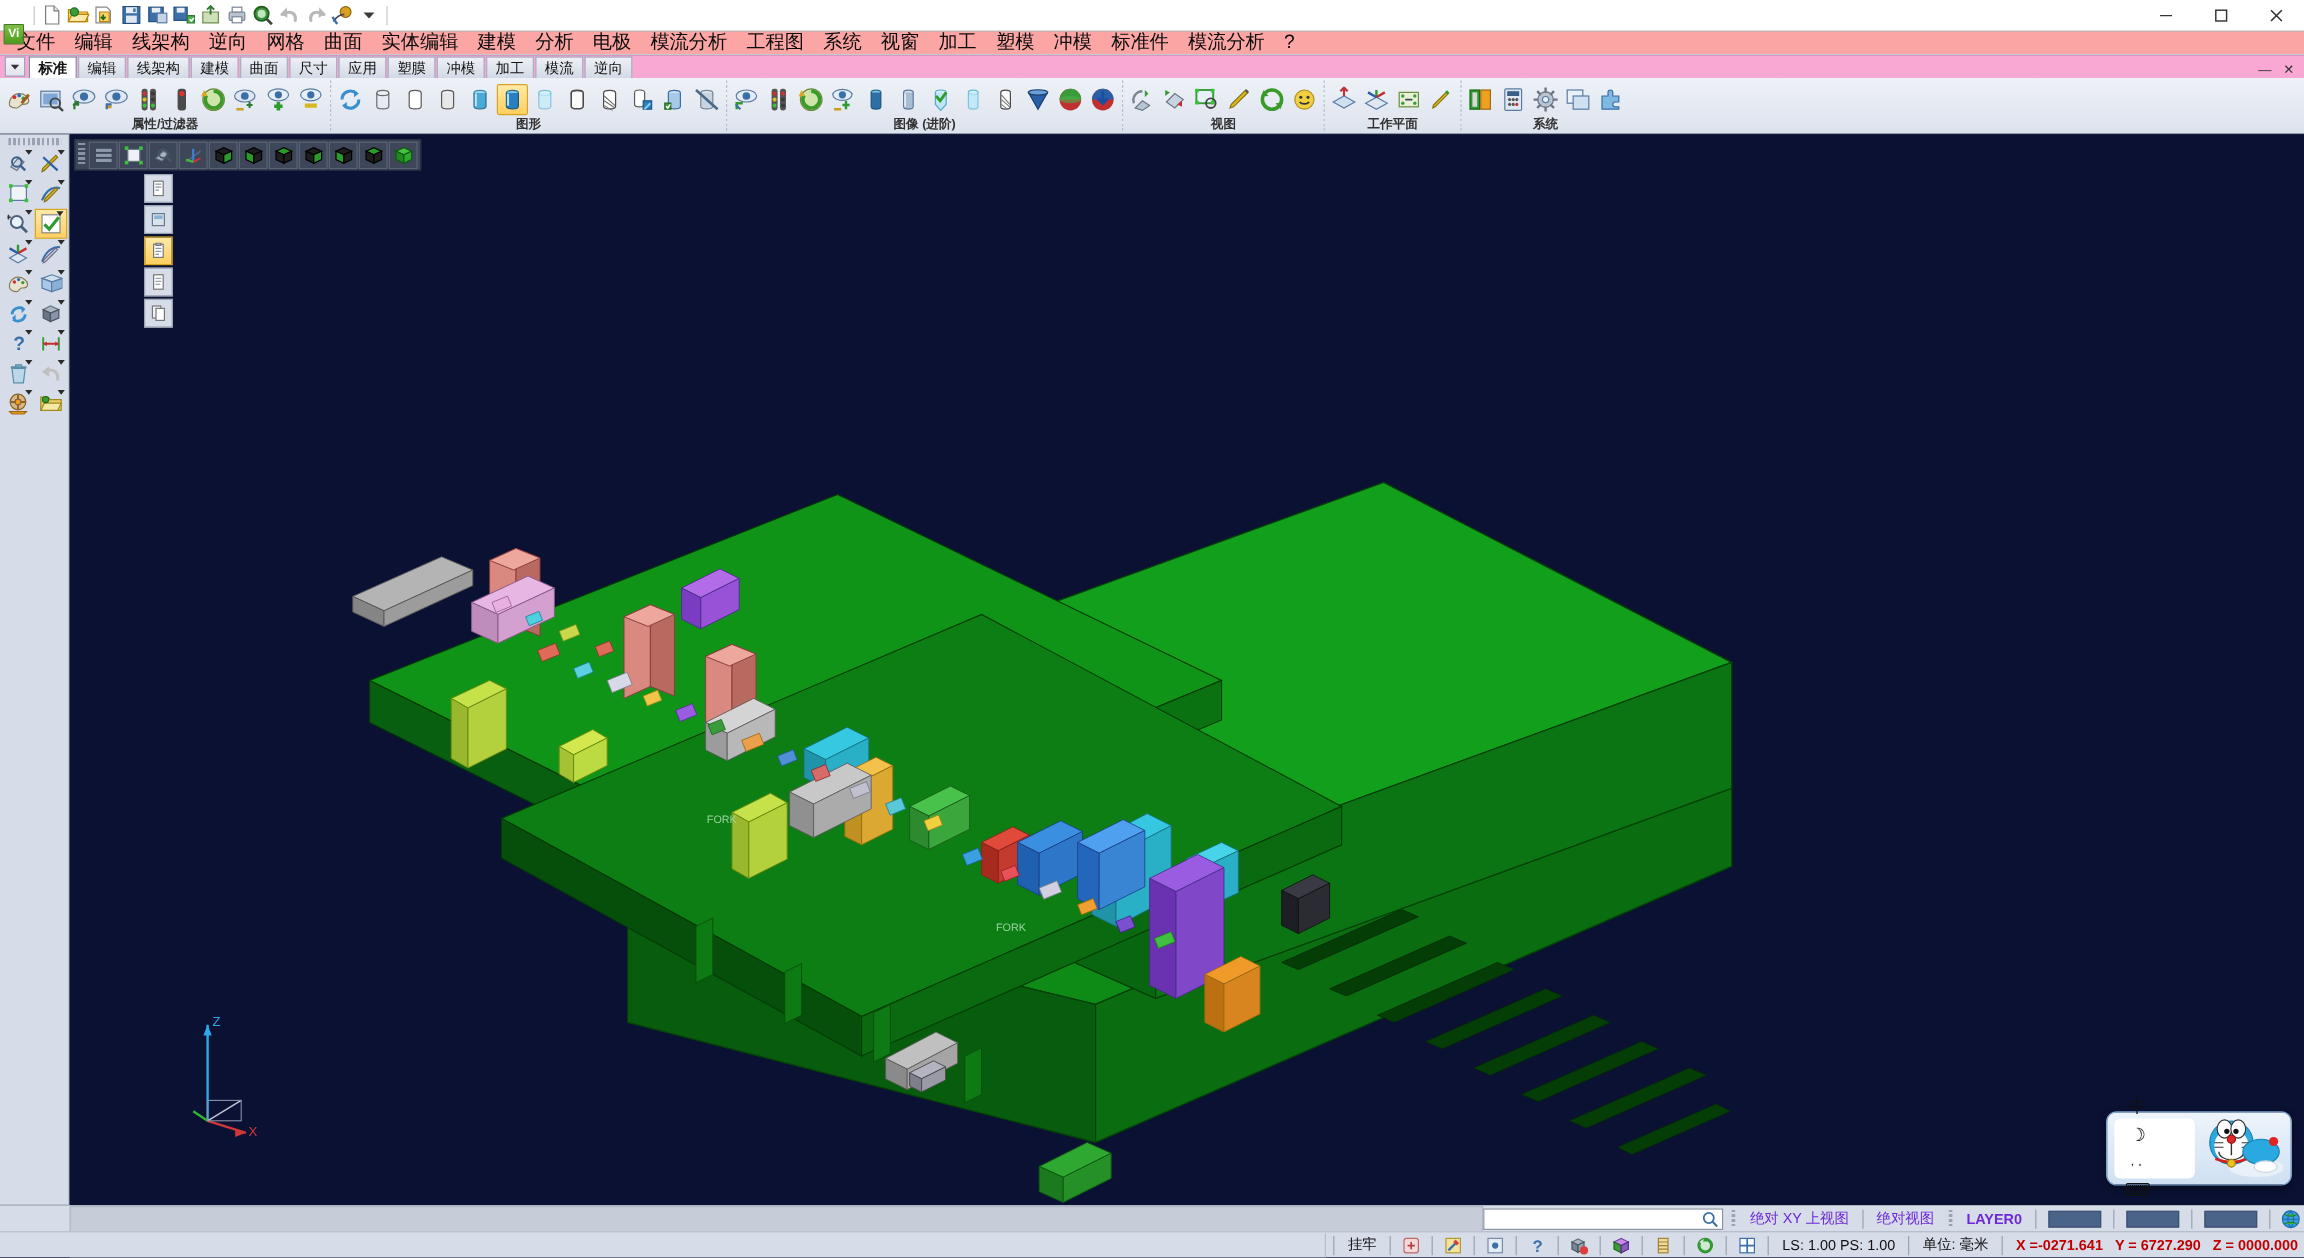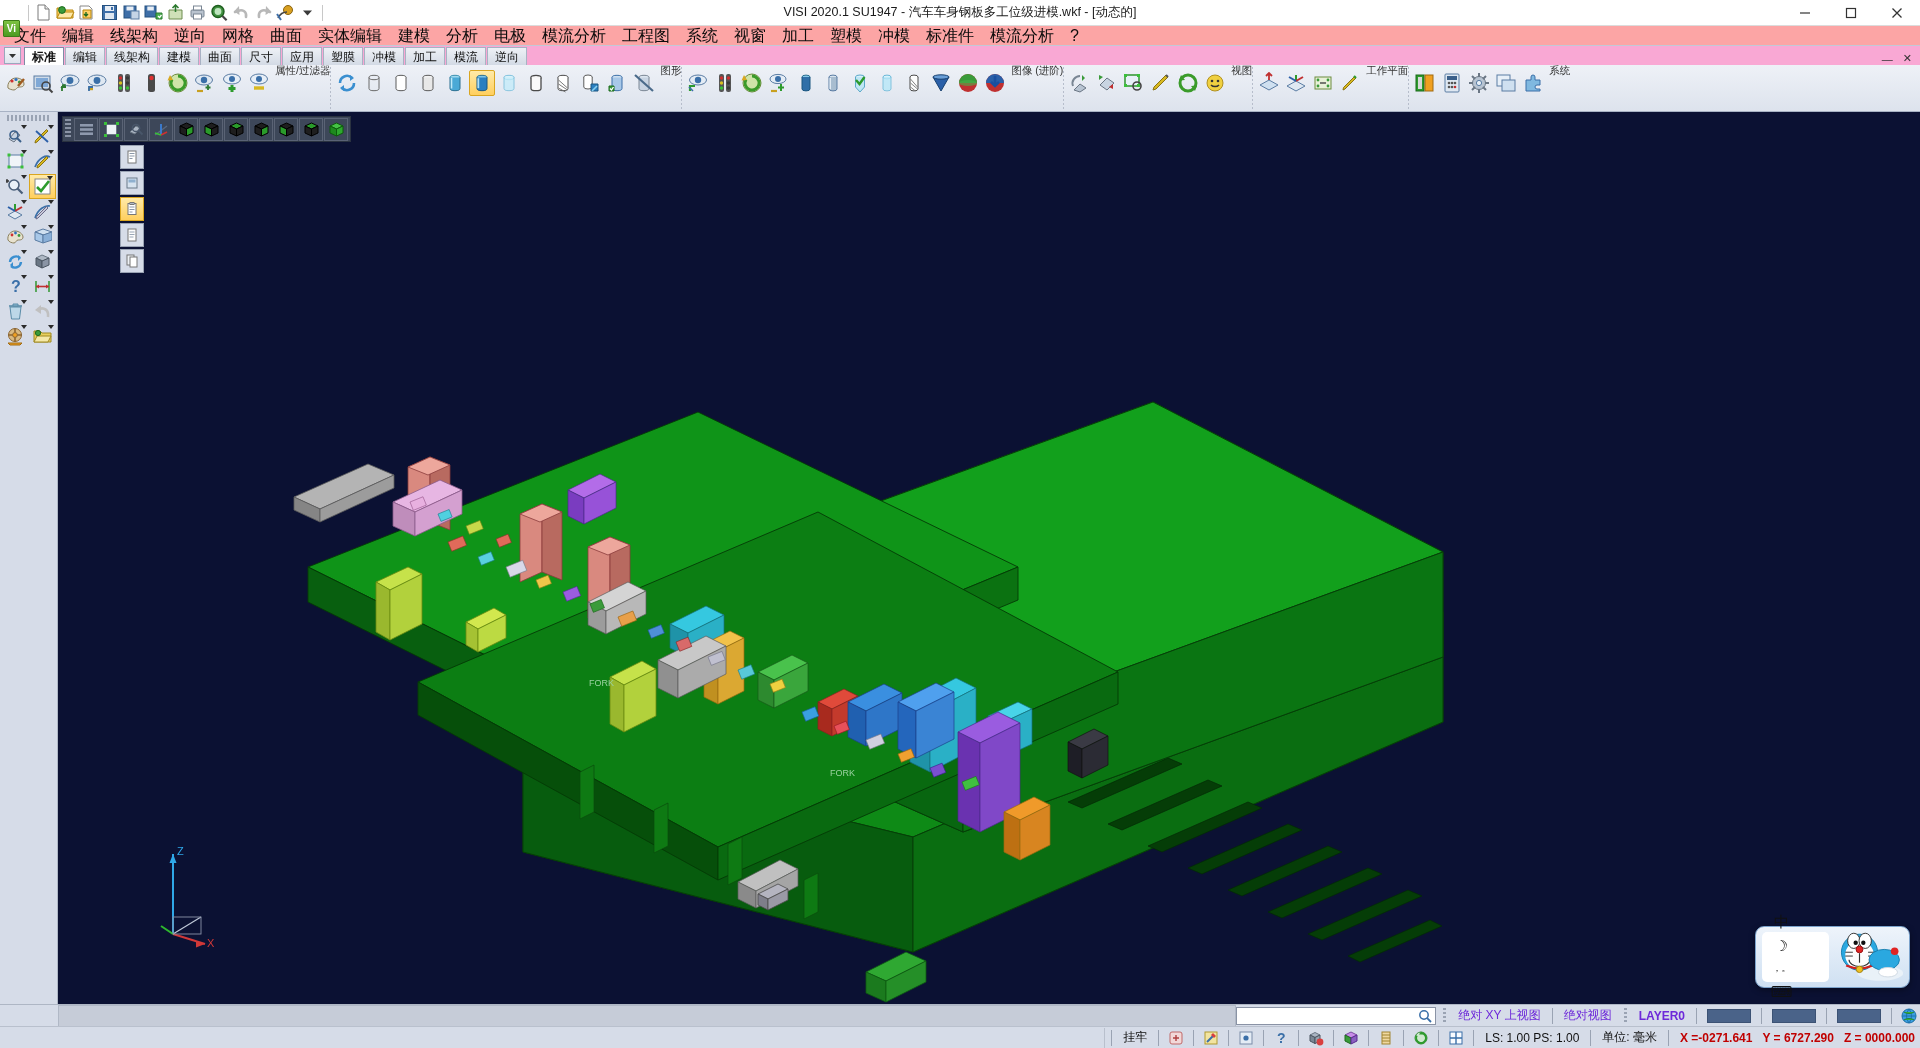--- a/index.html
+++ b/index.html
@@ -57,21 +57,21 @@
     margin-right:1px; color:#111; white-space:nowrap;
   }
   .rtab.active { background:#ffffff; border-color:#7d8ca5; font-weight:bold; position:relative; z-index:2; }
   .tabs-right { margin-left:auto; display:flex; align-items:center; gap:10px; padding-right:8px; color:#333; font-size:11px; }
 
   
   .ribbon {
     background:linear-gradient(#eef1f7,#dde3ed); border-bottom:1px solid #a8b2c4;
     height:47px; display:flex; align-items:flex-start; flex:0 0 47px; position:relative;
   }
-  .rgroup { display:flex; flex-direction:row; height:47px; position:relative; }
+  .rgroup { display:flex; flex-direction:column; height:47px; position:relative;font-weight:bold; }
   .rgroup-icons { display:flex; align-items:center; height:34px; padding:1px 3px 0 3px; gap:1px; }
   .rgroup-label { font-size:10.5px; color:#333; text-align:center; height:13px; line-height:11px; }
   .gsep { width:1px; height:42px; margin-top:2px;
     background:repeating-linear-gradient(to bottom,#b6bdcb 0 2px,transparent 2px 4px); }
   .icn { width:26px;height:26px;display:flex;align-items:center;justify-content:center;border:1px solid transparent;border-radius:2px; }
   .icn.sel { background:linear-gradient(#ffeaa8,#ffcf5e); border-color:#d9a520; }
   .icn svg { display:block; }
 
   
   .body { flex:1; display:flex; position:relative; min-height:0; }
@@ -237,21 +237,20 @@
           </svg>
       </div>
       <div class="qat-btn" title="自定义">
         <svg width="13" height="13" viewBox="0 0 13 13">
             <path d="M2 4.5h9L6.5 9.5z" fill="#3a3a3a"></path>
           </svg>
       </div>
       <div class="sep"></div>
     </div>
 
-    <div class="title-text">VISI 2020.1 SU1947 - 汽车车身钢板多工位级进模.wkf - [动态的]</div>
 
     <div class="wbtns">
       <div class="wbtn">
         <svg width="12" height="12" viewBox="0 0 12 12">
             <path d="M1 6h10" stroke="#333" stroke-width="1.2"></path>
           </svg>
       </div>
       <div class="wbtn">
         <svg width="12" height="12" viewBox="0 0 12 12">
             <rect x="1.5" y="1.5" width="9" height="9" fill="none" stroke="#333" stroke-width="1.2"></rect>

